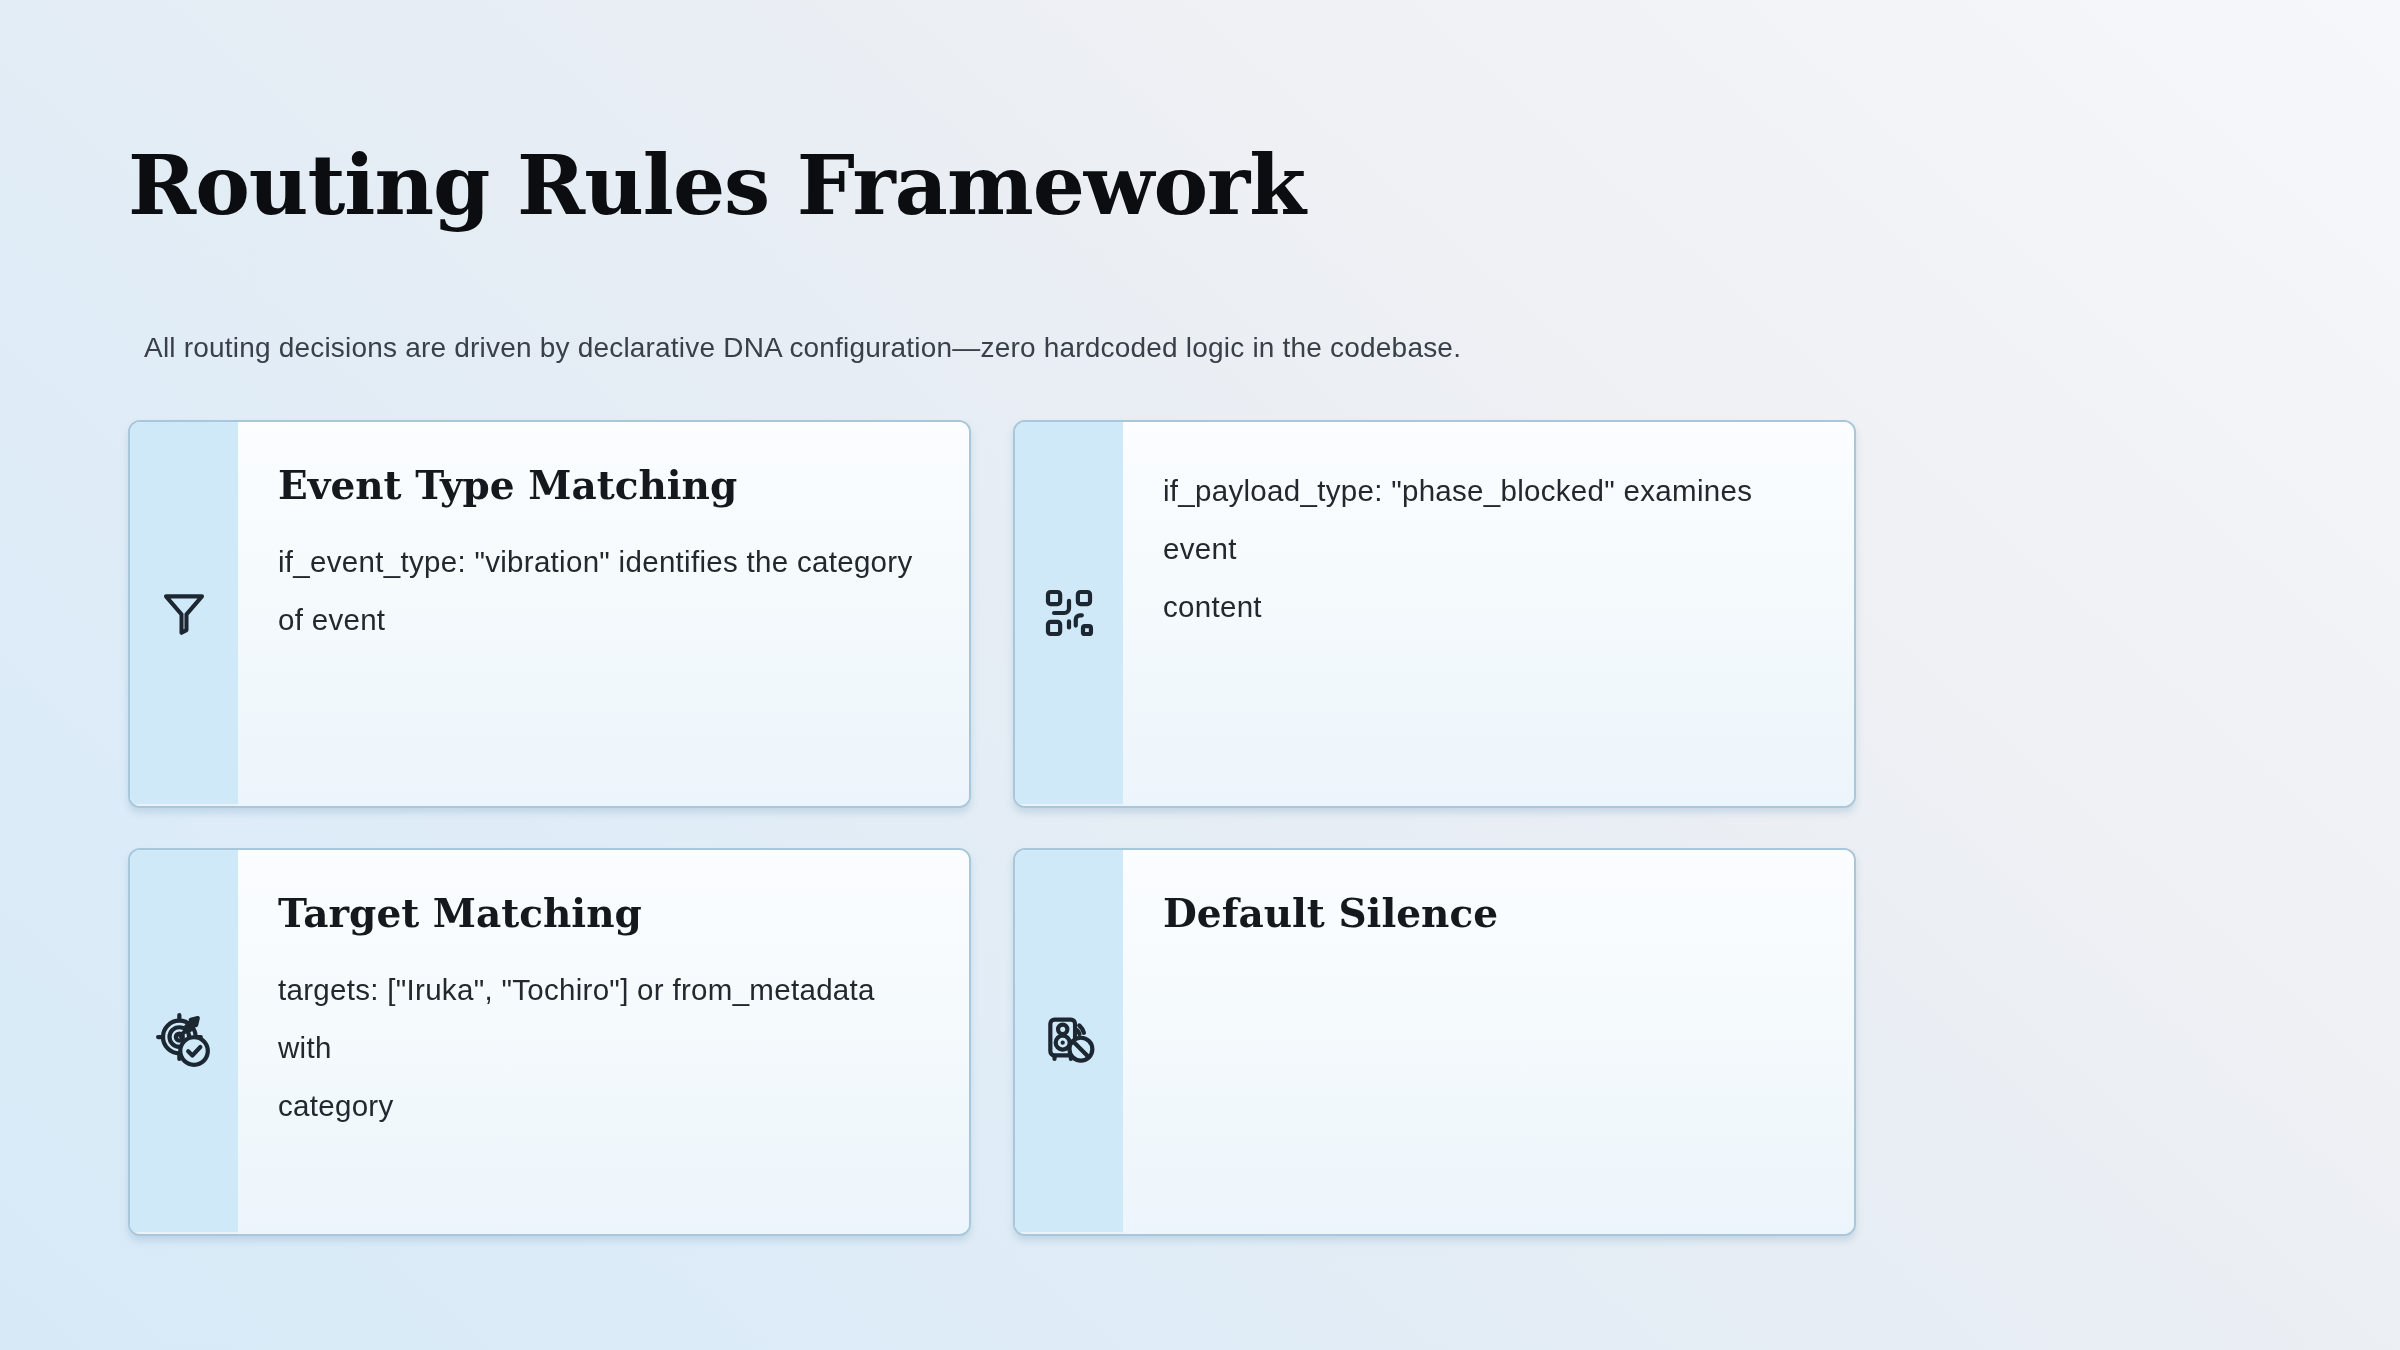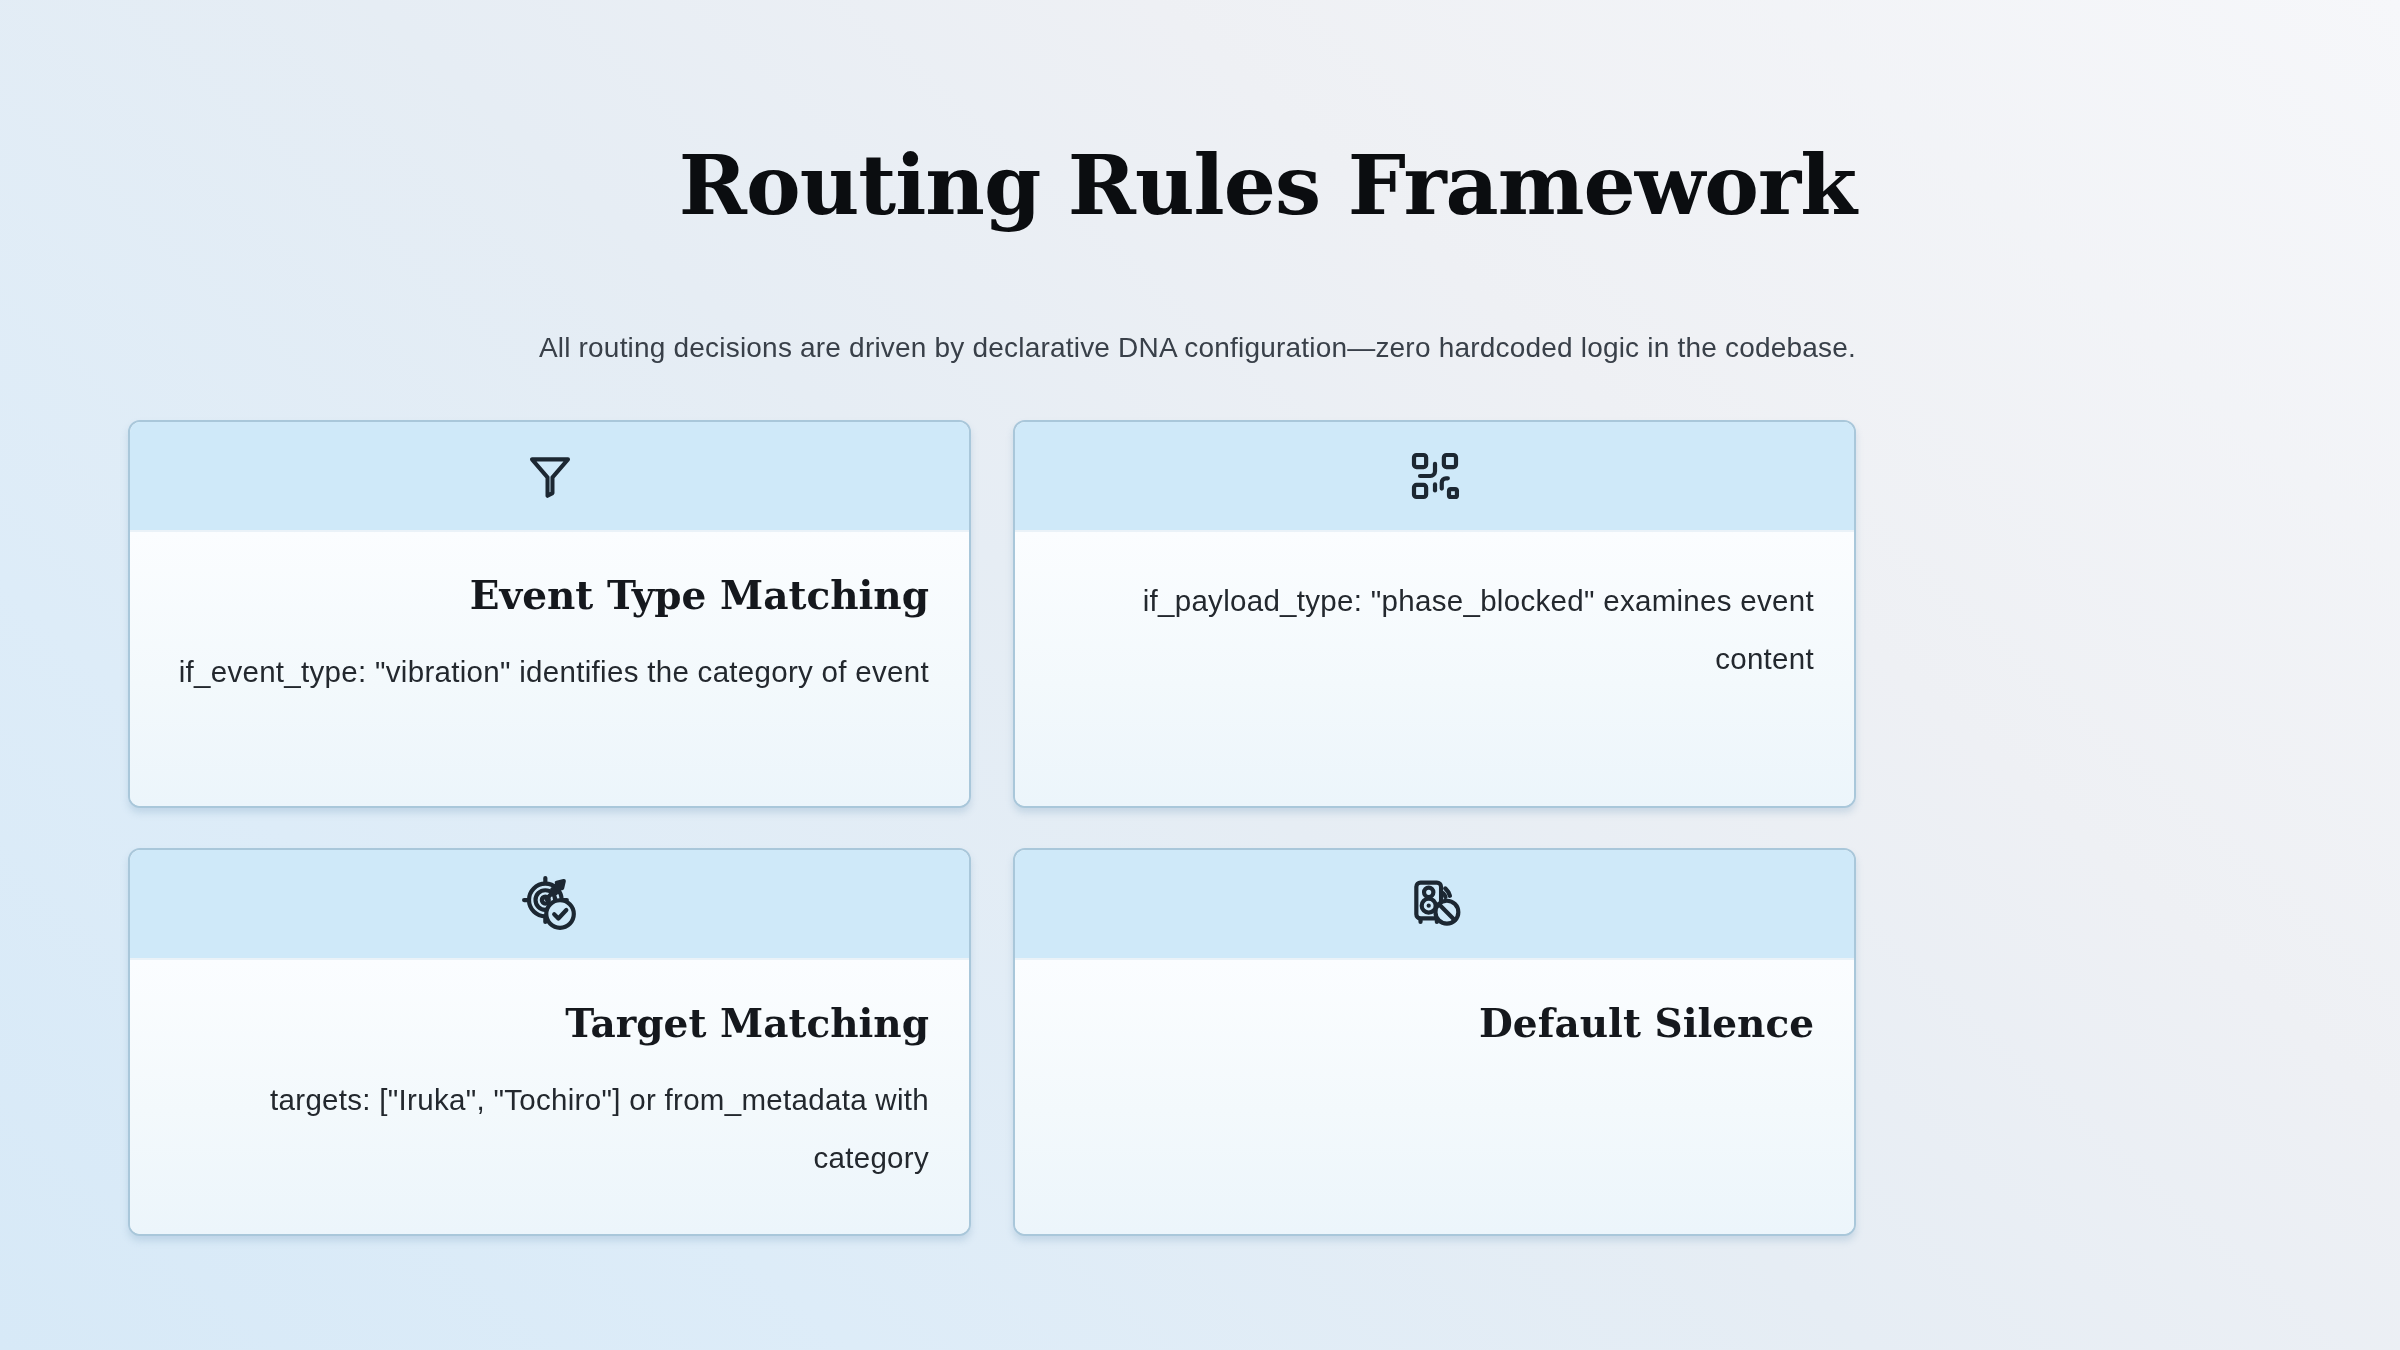--- a/index.html
+++ b/index.html
@@ -16,21 +16,20 @@
       #eef0f4 32%,
       #e6edf4 52%,
       #ddecf8 78%,
       #d7e9f7 100%);
   }
   .page {
     box-sizing: border-box;
     width: 1984px;
     height: 1350px;
     padding: 142px 128px 0 128px;
-    text-align: right;
   }
   h1.page-title {
     margin: 0;
     font-family: "DejaVu Serif", "Liberation Serif", serif;
     font-weight: 700;
     font-size: 82px;
     line-height: 1.05;
     letter-spacing: -1px;
     color: #0b0d10;
   }
@@ -43,21 +42,21 @@
   }
   .grid {
     margin-top: 52px;
     display: grid;
     grid-template-columns: 1fr 1fr;
     column-gap: 42px;
     row-gap: 40px;
   }
   .card {
     display: flex;
-    flex-direction: column;
+    flex-direction: row;
     min-height: 384px;
     border: 2px solid #a9c7da;
     border-radius: 12px;
     overflow: hidden;
     box-shadow: 0 5px 7px rgba(130, 165, 195, 0.30);
     background: #f8fbfd;
   }
   .card-header {
     flex: 0 0 108px;
     display: flex;

